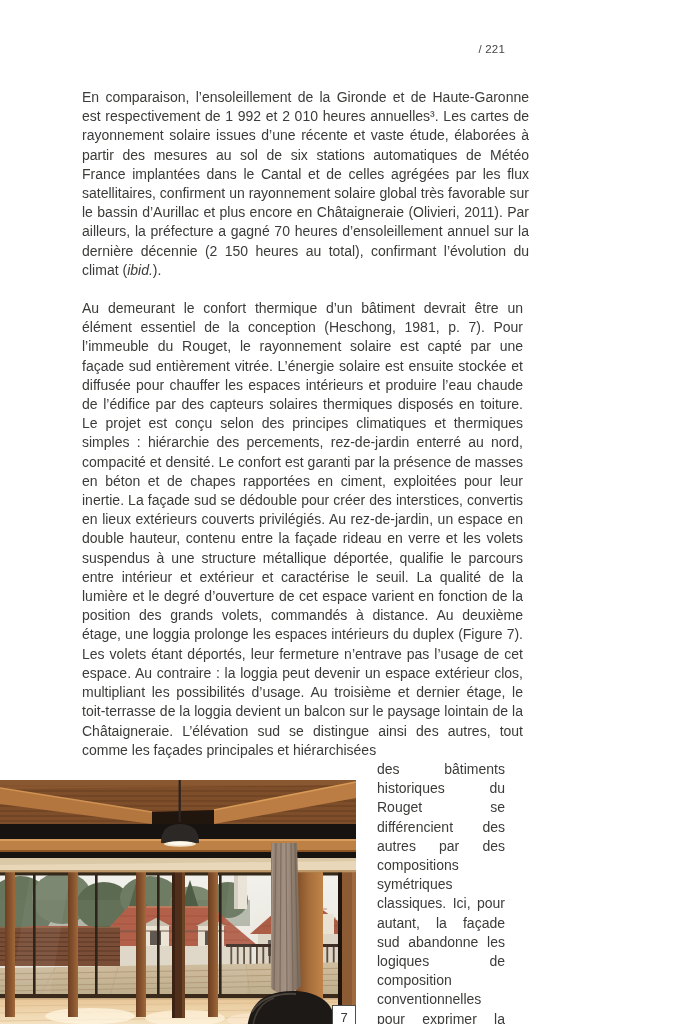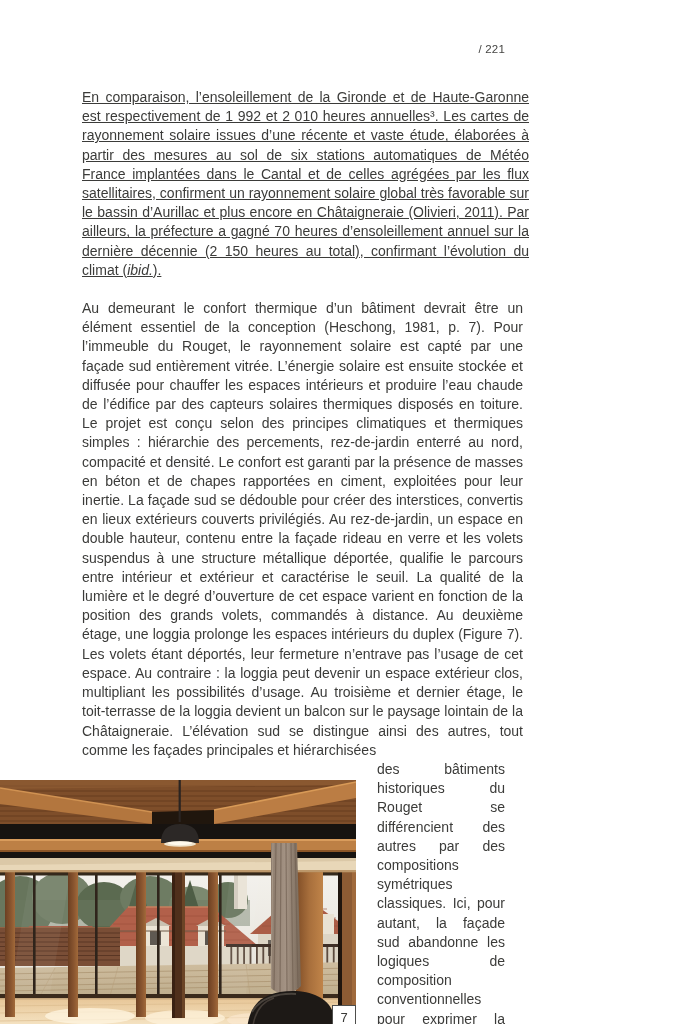--- a/index.html
+++ b/index.html
@@ -14,21 +14,21 @@
   .page-number{
     position:absolute;top:43px;right:82px;
     font-size:11.5px;color:#454543;letter-spacing:.2px;
   }
   .body-text{
     font-size:14px;line-height:19.2px;
     text-align:justify;
     -webkit-hyphens:auto;hyphens:auto;
     color:#3b3b39;
   }
-  .para1{margin:88px 58px 0 82px;text-decoration:underline;}
+  .para1{margin:88px 58px 0 82px;}
   .para2{margin:19px 64px 0 82px;}
   .ital{font-style:italic;}
   .figure-row{
     margin:0;padding-right:82px;
     font-size:14px;line-height:19.2px;text-align:justify;
     -webkit-hyphens:auto;hyphens:auto;
   }
   .figure{
     float:left;width:356px;height:250px;
     margin:20px 21px 40px 0;

